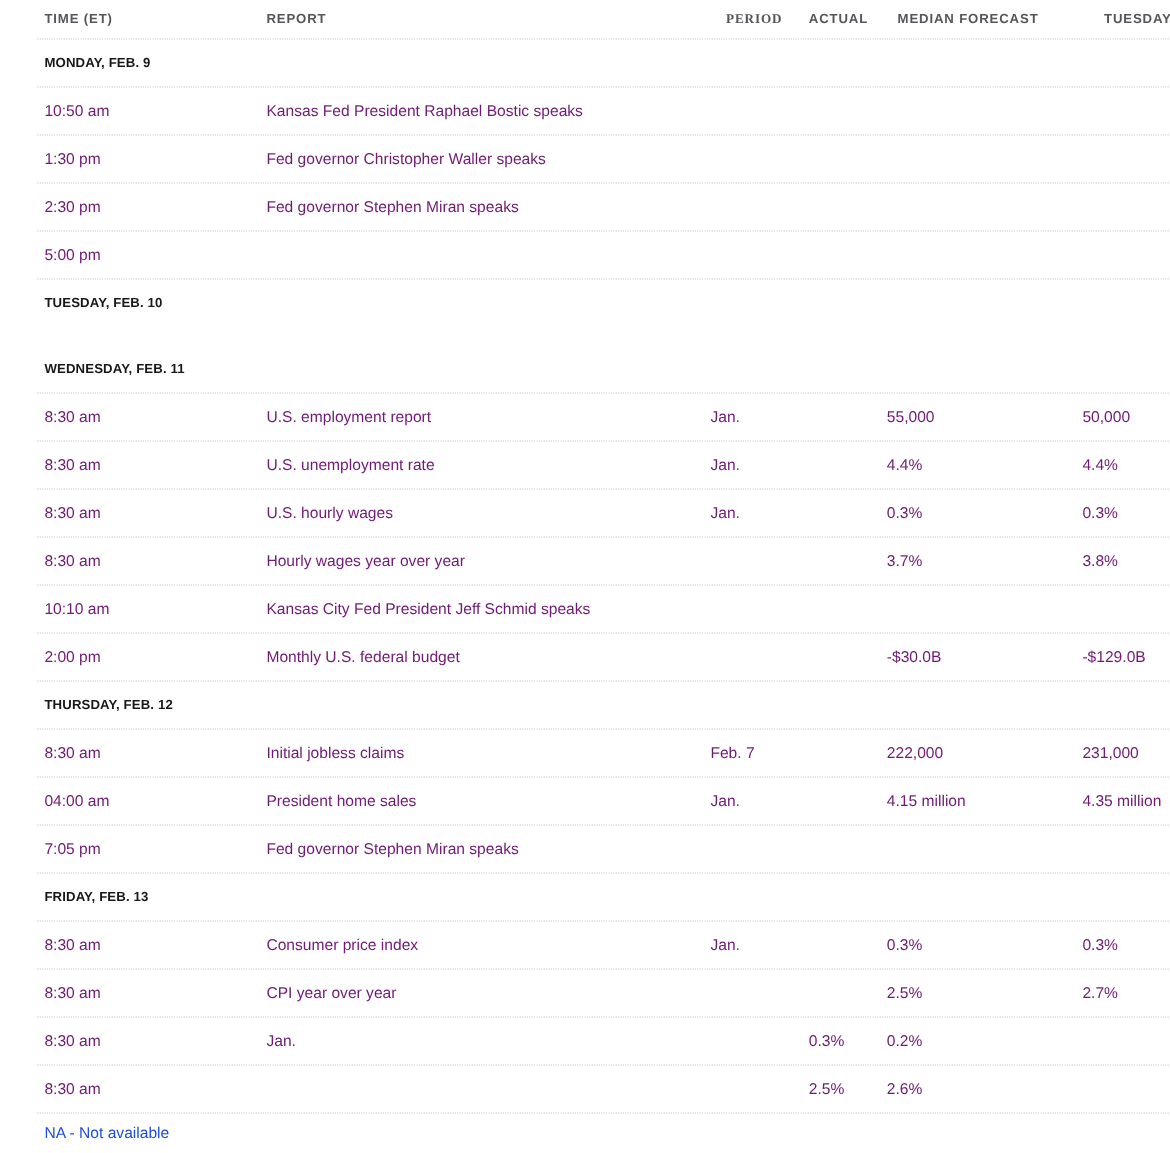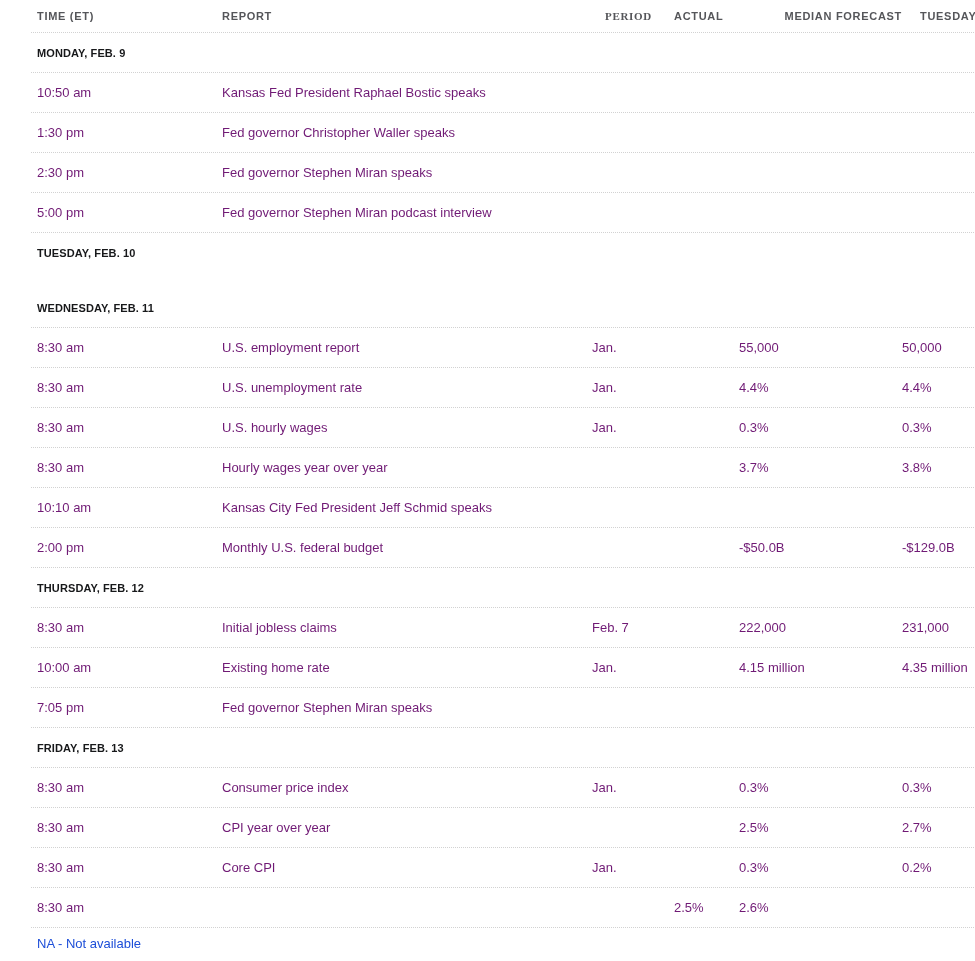--- a/index.html
+++ b/index.html
@@ -19,21 +19,21 @@
     white-space: nowrap;
   }
   .hdr {
     height: 32px;
     font-size: 11px;
     font-weight: 700;
     letter-spacing: 0.7px;
     color: #55565a;
   }
   .hdr .c-period   { padding-left: 13px; font-family: Liberation Serif, serif; }
-  .hdr .c-forecast { padding-left: 9px; text-align: right; }
+  .hdr .c-forecast { padding-left: 9px; }
   .hdr .c-previous { padding-left: 18px; }
   .row {
     height: 39px;
     font-size: 13px;
     color: #701a75;
   }
   .day-row {
     height: 39px;
     font-size: 11px;
     font-weight: 700;
@@ -91,21 +91,20 @@
     <div class="cell c-time">2:30 pm</div>
     <div class="cell c-report">Fed governor Stephen Miran speaks</div>
     <div class="cell c-period"></div>
     <div class="cell c-actual"></div>
     <div class="cell c-forecast"></div>
     <div class="cell c-previous"></div>
   </div>
 
   <div class="row">
     <div class="cell c-time">5:00 pm</div>
-    <div class="cell c-report">Fed governor Stephen Miran podcast interview</div>
     <div class="cell c-period"></div>
     <div class="cell c-actual"></div>
     <div class="cell c-forecast"></div>
     <div class="cell c-previous"></div>
   </div>
 
   <div class="day-row empty-day">
     <div class="cell day-label">TUESDAY, FEB. 10</div>
   </div>
 
@@ -156,40 +155,40 @@
     <div class="cell c-actual"></div>
     <div class="cell c-forecast"></div>
     <div class="cell c-previous"></div>
   </div>
 
   <div class="row">
     <div class="cell c-time">2:00 pm</div>
     <div class="cell c-report">Monthly U.S. federal budget</div>
     <div class="cell c-period"></div>
     <div class="cell c-actual"></div>
-    <div class="cell c-forecast">-$50.0B</div>
+    <div class="cell c-forecast">-$30.0B</div>
     <div class="cell c-previous">-$129.0B</div>
   </div>
 
   <div class="day-row">
     <div class="cell day-label">THURSDAY, FEB. 12</div>
   </div>
 
   <div class="row">
     <div class="cell c-time">8:30 am</div>
     <div class="cell c-report">Initial jobless claims</div>
     <div class="cell c-period">Feb. 7</div>
     <div class="cell c-actual"></div>
     <div class="cell c-forecast">222,000</div>
     <div class="cell c-previous">231,000</div>
   </div>
 
   <div class="row">
-    <div class="cell c-time">10:00 am</div>
-    <div class="cell c-report">Existing home rate</div>
+    <div class="cell c-time">04:00 am</div>
+    <div class="cell c-report">President home sales</div>
     <div class="cell c-period">Jan.</div>
     <div class="cell c-actual"></div>
     <div class="cell c-forecast">4.15 million</div>
     <div class="cell c-previous">4.35 million</div>
   </div>
 
   <div class="row">
     <div class="cell c-time">7:05 pm</div>
     <div class="cell c-report">Fed governor Stephen Miran speaks</div>
     <div class="cell c-period"></div>
@@ -215,21 +214,20 @@
     <div class="cell c-time">8:30 am</div>
     <div class="cell c-report">CPI year over year</div>
     <div class="cell c-period"></div>
     <div class="cell c-actual"></div>
     <div class="cell c-forecast">2.5%</div>
     <div class="cell c-previous">2.7%</div>
   </div>
 
   <div class="row">
     <div class="cell c-time">8:30 am</div>
-    <div class="cell c-report">Core CPI</div>
     <div class="cell c-period">Jan.</div>
     <div class="cell c-actual"></div>
     <div class="cell c-forecast">0.3%</div>
     <div class="cell c-previous">0.2%</div>
   </div>
 
   <div class="row">
     <div class="cell c-time">8:30 am</div>
     <div class="cell c-period"></div>
     <div class="cell c-actual"></div>

